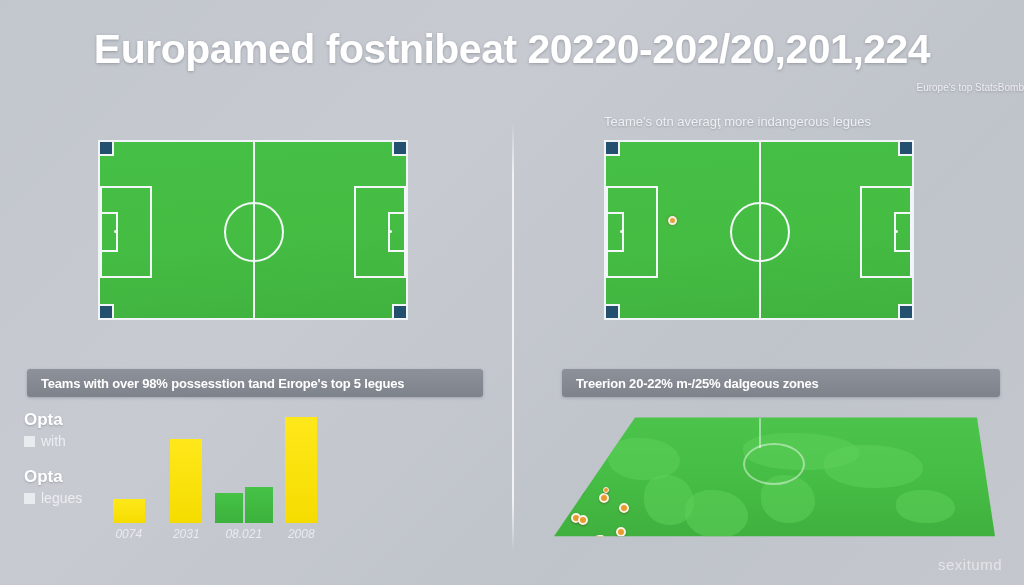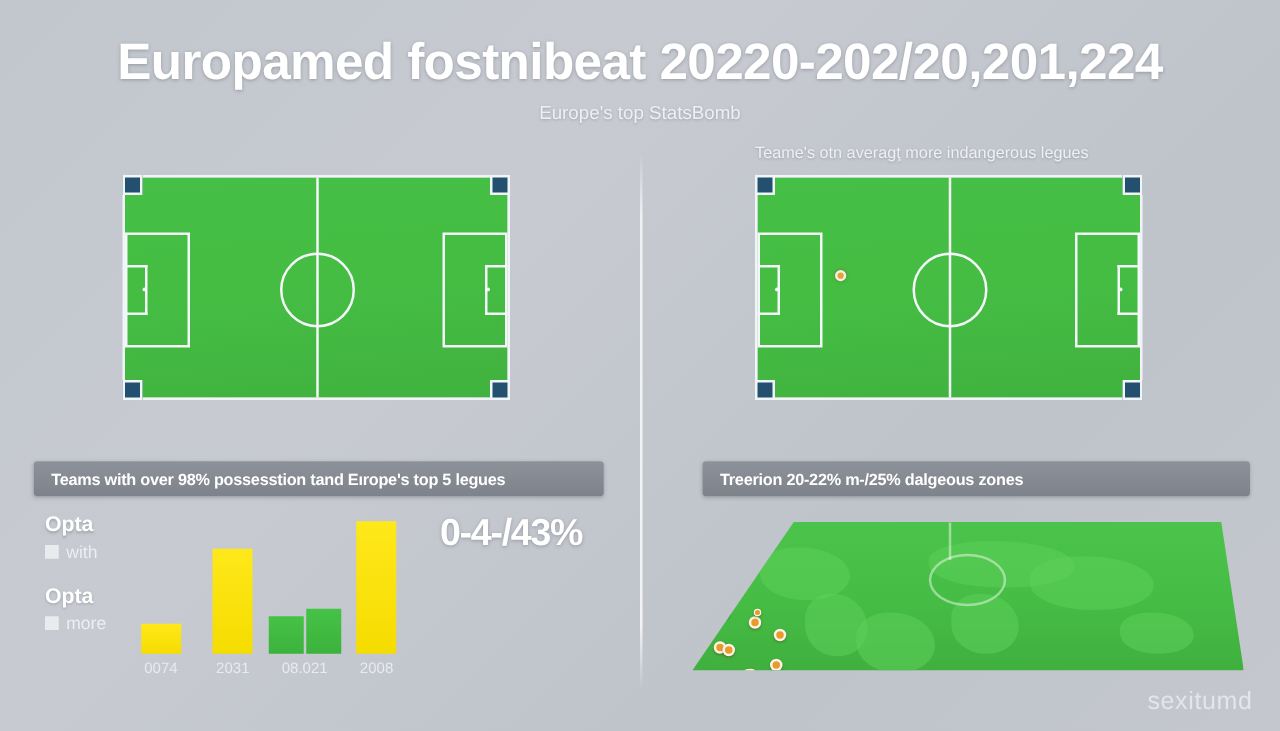--- a/index.html
+++ b/index.html
@@ -16,22 +16,22 @@
   #main-title {
     position:absolute; left:0; top:26px; width:1024px;
     text-align:center;
     font-size:41px; font-weight:bold; color:#ffffff;
     letter-spacing:-0.5px;
     text-shadow:0 1px 3px rgba(90,95,105,.45);
     white-space:nowrap;
   }
   #subtitle {
     position:absolute; left:0; top:82px; width:1024px;
-    text-align:center;
-    font-size:15px; color:#eef0f3; font-weight:400;
+    text-align:right;
+    font-size:10px; color:#eef0f3; font-weight:400;
     text-shadow:0 1px 2px rgba(100,104,112,.4);
   }
 
   
   #divider {
     position:absolute; left:512px; top:122px; width:2px; height:430px;
     background:linear-gradient(to bottom,rgba(255,255,255,0) 0%,rgba(255,255,255,.75) 12%,rgba(255,255,255,.8) 88%,rgba(255,255,255,0) 100%);
   }
 
   
@@ -72,40 +72,40 @@
     box-shadow:0 1px 3px rgba(90,95,105,.35);
   }
   .banner span {
     color:#ffffff; font-size:13px; font-weight:bold;
     padding-left:14px; white-space:nowrap; letter-spacing:-0.2px;
   }
   #banner-left  { left:27px;  top:369px; width:456px; }
   #banner-right { left:562px; top:369px; width:438px; }
 
   
-  #legend { position:absolute; left:36px; top:410px; width:120px; }
+  #legend { position:absolute; left:24px; top:410px; width:120px; }
   .legend-group { margin-bottom:18px; }
   .legend-title {
     font-size:17px; font-weight:bold; color:#ffffff;
     text-shadow:0 1px 2px rgba(100,104,112,.4);
     margin-bottom:3px;
   }
   .legend-row { display:flex; align-items:center; gap:6px; }
   .legend-swatch { width:11px; height:11px; background:#e9ecef; }
   .legend-label { font-size:14px; color:#eceef1; }
 
   
   #bar-chart { position:absolute; left:100px; top:408px; width:230px; height:115px; }
   .bar { position:absolute; bottom:0; }
   .bar-yellow { background:linear-gradient(to bottom,#ffe81a,#f5dc00); }
   .bar-green  { background:linear-gradient(to bottom,#46c247,#3cb23c); }
   #axis-labels { position:absolute; left:80px; top:527px; width:270px; height:18px; }
   .axis-label {
     position:absolute; top:0; font-size:12px; color:#e9ebee;
-    text-align:center; white-space:nowrap;
+    text-align:center; white-space:nowrap;font-style:italic;
   }
 
   
   #stats { position:absolute; left:352px; top:410px; width:150px; }
   .stat-value {
     font-size:30px; font-weight:bold; color:#ffffff;
     text-shadow:0 1px 3px rgba(95,100,110,.45);
     letter-spacing:-1px; white-space:nowrap;
   }
   #stat-1 { margin-bottom:38px; }
@@ -142,21 +142,21 @@
     background:#e89b2c; border:2px solid #fbf4e6;
     box-shadow:0 1px 2px rgba(80,60,20,.45);
   }
   .map-dot.blue { background:#2f6fb5; border-color:#eef3fa; }
   .map-dot.big  { width:15px; height:15px; background:#f0a62e; border-color:#fff8ea; }
   .map-dot.tiny { width:6px; height:6px; border-width:1px; }
 
   
   #watermark {
     position:absolute; right:22px; bottom:12px;
-    font-size:20px; color:rgba(255,255,255,.55);
+    font-size:15px; color:rgba(255,255,255,.55);
     letter-spacing:.5px;
   }
 </style>
 </head>
 <body>
 
 <div id="header">
   <div id="main-title">Europamed fostnibeat 20220-202/20,201,224</div>
   <div id="subtitle">Europe's top StatsBomb</div>
 </div>
@@ -209,41 +209,40 @@
     <div class="legend-title">Opta</div>
     <div class="legend-row">
       <span class="legend-swatch"></span>
       <span class="legend-label">with</span>
     </div>
   </div>
   <div class="legend-group">
     <div class="legend-title">Opta</div>
     <div class="legend-row">
       <span class="legend-swatch"></span>
-      <span class="legend-label">more</span>
+      <span class="legend-label">legues</span>
     </div>
   </div>
 </div>
 
 <div id="bar-chart">
     <div class="bar bar-yellow" title="Opta svels: 24" style="left: 12.75px; width: 32px; height: 24px;"></div>
     <div class="bar bar-yellow" title="Opta svels: 84" style="left: 70.25px; width: 32px; height: 84px;"></div>
     <div class="bar bar-green" title="Opta ruail: 30" style="left: 114.75px; width: 28px; height: 30px;"></div>
     <div class="bar bar-green" title="second green bar: 36" style="left: 144.75px; width: 28px; height: 36px;"></div>
     <div class="bar bar-yellow" title="Opta svels: 106" style="left: 185.25px; width: 32px; height: 106px;"></div>
   </div>
 <div id="axis-labels">
     <div class="axis-label" style="left: 20px; width: 57.5px;">0074</div>
     <div class="axis-label" style="left: 77.5px; width: 57.5px;">2031</div>
     <div class="axis-label" style="left: 135px; width: 57.5px;">08.021</div>
     <div class="axis-label" style="left: 192.5px; width: 57.5px;">2008</div>
   </div>
 
 <div id="stats">
-  <div class="stat-value" id="stat-1">0-4-/43%</div>
 </div>
 
 <div id="map-wrap">
   <div id="map-shape">
     <div class="continent" style="left:14%; top:18%; width:16%; height:34%;"></div>
     <div class="continent" style="left:22%; top:48%; width:11%; height:40%;"></div>
     <div class="continent" style="left:31%; top:60%; width:14%; height:38%;"></div>
     <div class="continent" style="left:44%; top:14%; width:26%; height:30%;"></div>
     <div class="continent" style="left:48%; top:48%; width:12%; height:38%;"></div>
     <div class="continent" style="left:62%; top:24%; width:22%; height:34%;"></div>

